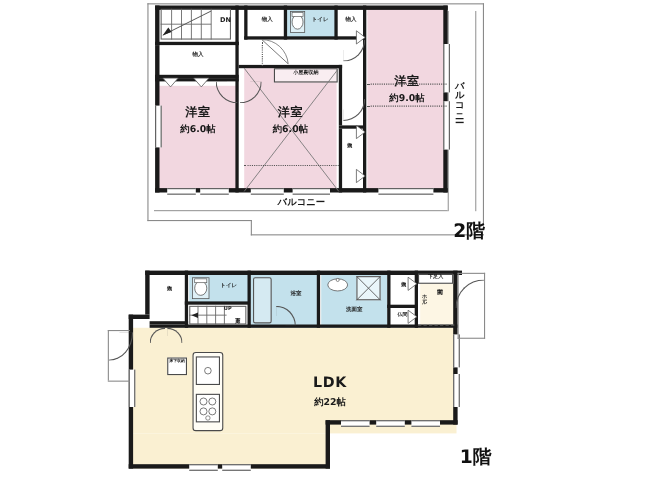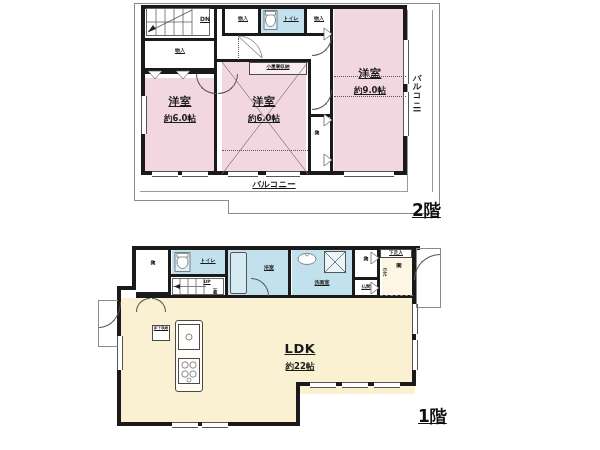--- a/index.html
+++ b/index.html
@@ -18,21 +18,20 @@
   .pink{background:#f2d7e0;}
   .cream{background:#faf0d2;}
   .blue{background:#c3e1ec;}
   .lbl{
     position:absolute;
     color:#1a1a1a;
     text-align:center;
     line-height:1.05;
     white-space:nowrap;
     font-family:"DejaVu Sans","Liberation Sans",sans-serif;
-    text-decoration:underline;
   }
   .lbl-v{
     position:absolute;
     color:#1a1a1a;
     writing-mode:vertical-rl;
     text-orientation:upright;
     line-height:1.0;
     white-space:nowrap;
   }
   .big{font-size:11px;font-weight:700;letter-spacing:.5px;}

